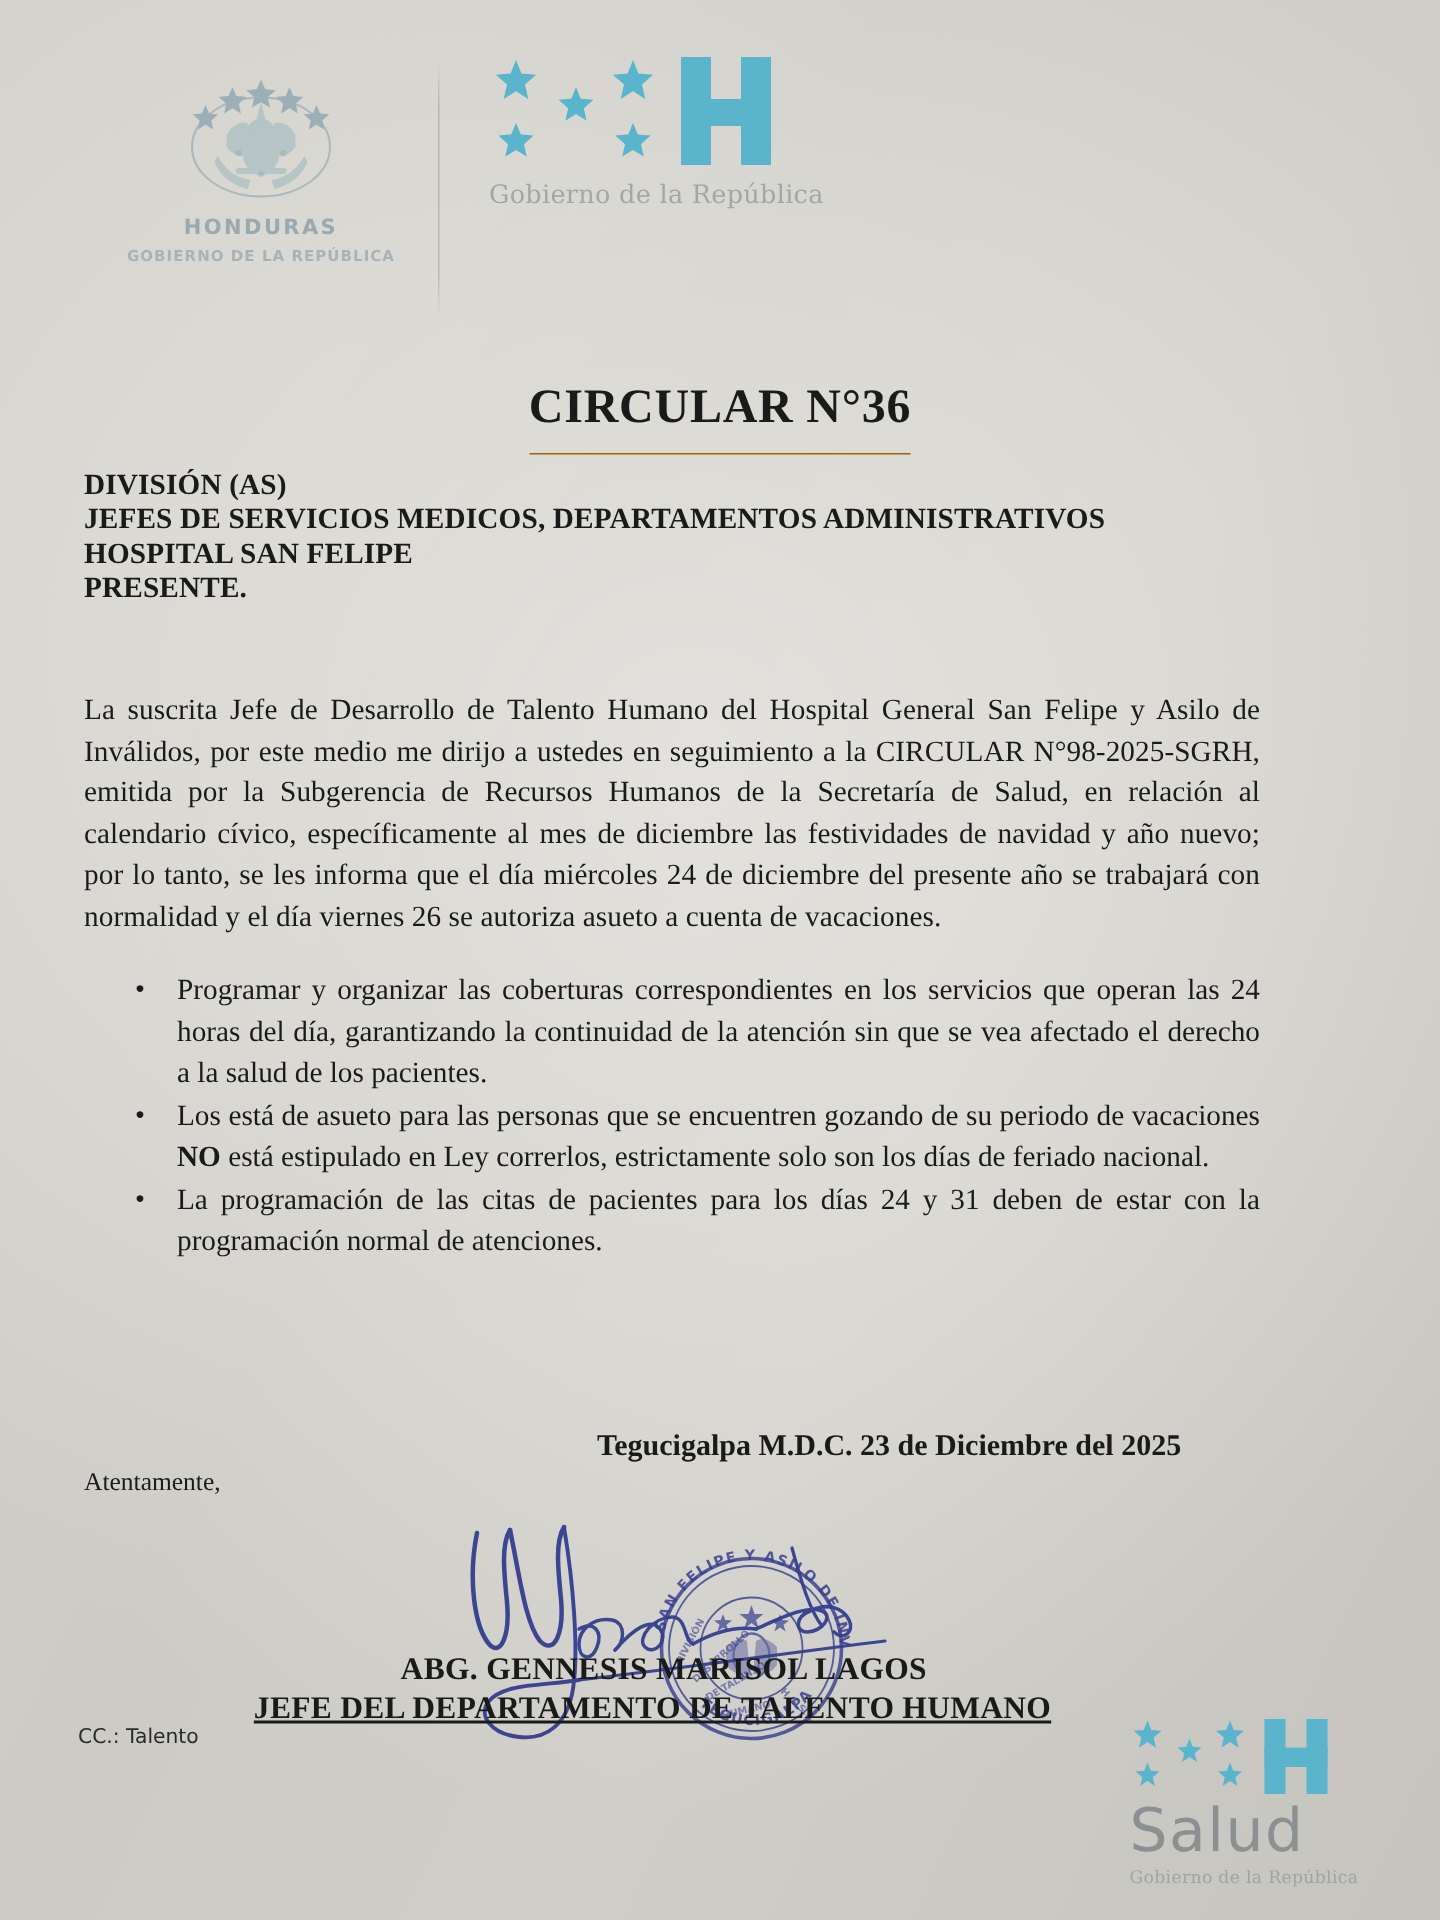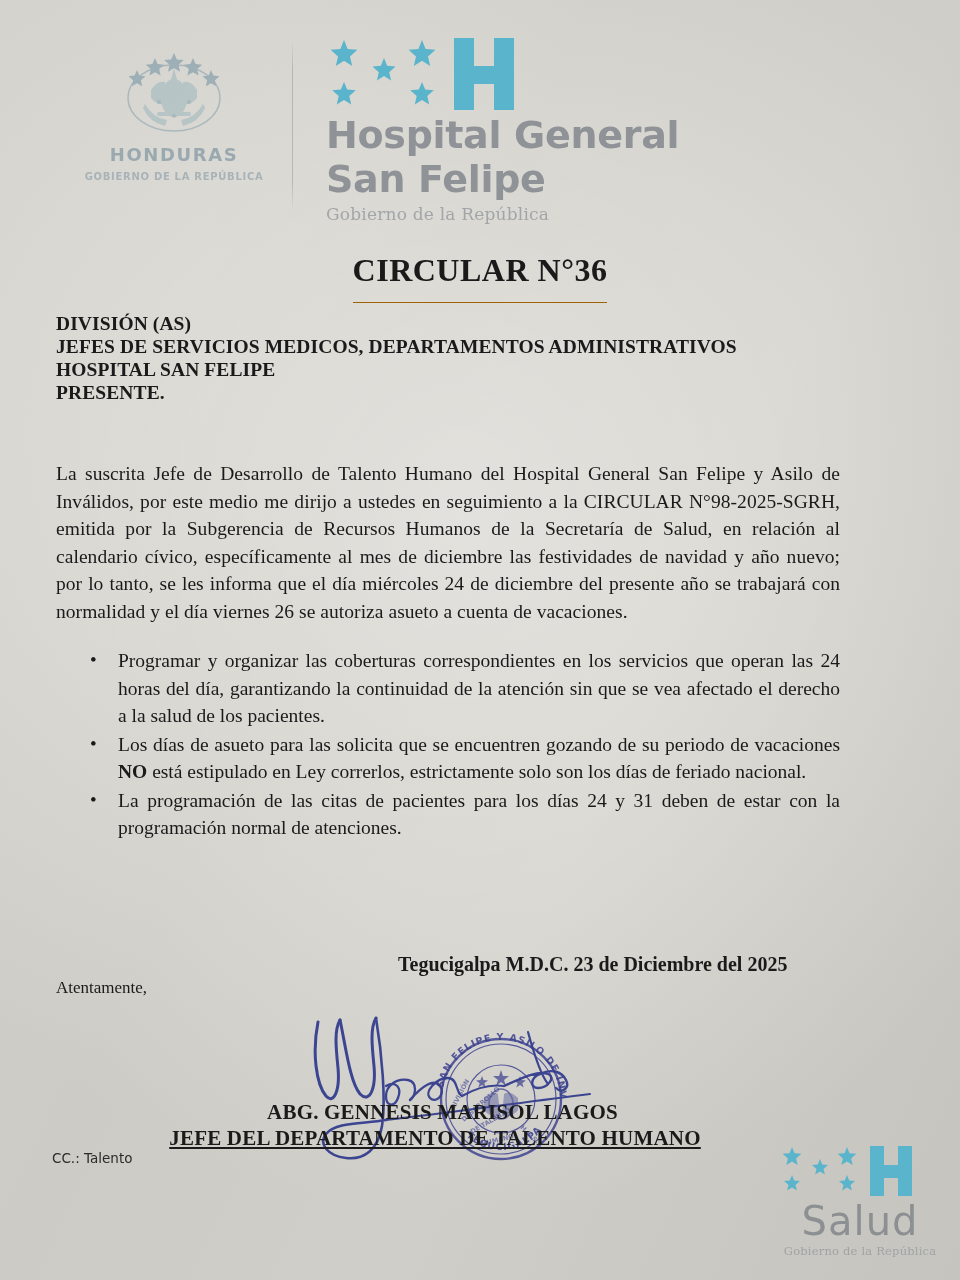--- a/index.html
+++ b/index.html
@@ -43,21 +43,21 @@
   }
   .hn-emblem {
     width: 118px; height: 95px;
     margin: 0 auto;
     position: relative;
   }
   .hn-emblem svg { display: block; }
   .hn-name {
     font-family: "DejaVu Sans", sans-serif;
     font-weight: bold;
-    font-size: 18px;
+    font-size: 14px;
     letter-spacing: 1.6px;
     color: #9aa9b0;
     margin-top: 9px;
   }
   .hn-sub {
     font-family: "DejaVu Sans", sans-serif;
     font-weight: bold;
     font-size: 10px;
     letter-spacing: 0.7px;
     color: #a7b3b8;
@@ -217,23 +217,23 @@
     position: absolute;
     left: 52px; top: 1150px;
     font-family: "DejaVu Sans", sans-serif;
     font-size: 13.5px;
     color: #2a2a2a;
   }
 
   
   .salud-block {
     position: absolute;
-    right: 20px; bottom: 22px;
+    right: 47px; bottom: 22px;
     width: 160px;
-    text-align: center;
+    text-align: left;
   }
   .salud-mark { height: 56px; width: 150px; position: relative; }
   .salud-word {
     font-family: "DejaVu Sans", sans-serif;
     font-size: 40px;
     color: #8d9093;
     letter-spacing: 1px;
     line-height: 1;
     margin-top: 2px;
   }
@@ -298,24 +298,20 @@
             <polygon points="58,24 61.1,31.8 69.6,32.5 63.2,38.2 65.1,46.5 58,42 50.9,46.5 52.8,38.2 46.4,32.5 54.9,31.8"></polygon>
             <polygon points="96,6 99.6,15 109.4,15.8 102,22.4 104.2,32 96,26.8 87.8,32 90,22.4 82.6,15.8 92.4,15"></polygon>
             <polygon points="18,48 21.2,55.6 29.8,56.3 23.3,62.1 25.2,70.4 18,66 10.8,70.4 12.7,62.1 6.2,56.3 14.8,55.6"></polygon>
             <polygon points="96,48 99.2,55.6 107.8,56.3 101.3,62.1 103.2,70.4 96,66 88.8,70.4 90.7,62.1 84.2,56.3 92.8,55.6"></polygon>
             <rect x="128" y="4" width="20" height="72"></rect>
             <rect x="168" y="4" width="20" height="72"></rect>
             <rect x="128" y="32" width="60" height="18"></rect>
           </g>
         </svg>
       </div>
-      <div class="hosp-title blur-soft">
-        <span>Hospital General</span>
-        <span class="l2">San Felipe</span>
-      </div>
       <div class="hosp-sub blur-soft">Gobierno de la República</div>
     </div>
   </div>
 
   <div class="doc-title">
     <span>CIRCULAR  N°36</span>
   </div>
 
   <div class="addressee">
     <div>DIVISIÓN (AS)</div>
@@ -323,21 +319,21 @@
     <div>HOSPITAL SAN FELIPE</div>
     <div>PRESENTE.</div>
   </div>
 
   <div class="body-wrap">
     <p class="para"><span>La suscrita Jefe de Desarrollo de Talento Humano del Hospital General San Felipe y Asilo de Inválidos, por este medio me dirijo a ustedes en seguimiento a la </span><b>CIRCULAR N°98-2025-SGRH,</b><span> emitida por la Subgerencia de Recursos Humanos de la Secretaría de Salud, en relación al calendario cívico, específicamente al mes de diciembre las festividades de navidad y año nuevo; por lo tanto, se les informa que el día miércoles 24 de diciembre del presente año se trabajará con normalidad y el día viernes 26 se autoriza asueto a cuenta de vacaciones.</span></p>
 
 
     <ul class="bullets">
       <li><span>Programar y organizar las coberturas correspondientes en los servicios que operan las 24 horas del día, garantizando la continuidad de la atención sin que se vea afectado el derecho a la salud de los pacientes.</span><b></b><span></span></li>
-      <li><span>Los días de asueto para las solicita que se encuentren gozando de su periodo de vacaciones </span><b>NO</b><span> está estipulado en Ley correrlos, estrictamente solo son los días de feriado nacional.</span></li>
+      <li><span>Los está de asueto para las personas que se encuentren gozando de su periodo de vacaciones </span><b>NO</b><span> está estipulado en Ley correrlos, estrictamente solo son los días de feriado nacional.</span></li>
       <li><span>La programación de las citas de pacientes para los días 24 y 31 deben de estar con la programación normal de atenciones.</span><b></b><span></span></li>
     </ul>
   </div>
 
   <div class="date-line">Tegucigalpa M.D.C. 23 de Diciembre del 2025</div>
   <div class="atent">Atentamente,</div>
 
   <div class="sig-area">
     <div class="sig-ink">
       <svg width="330" height="175" viewBox="0 0 330 175">

